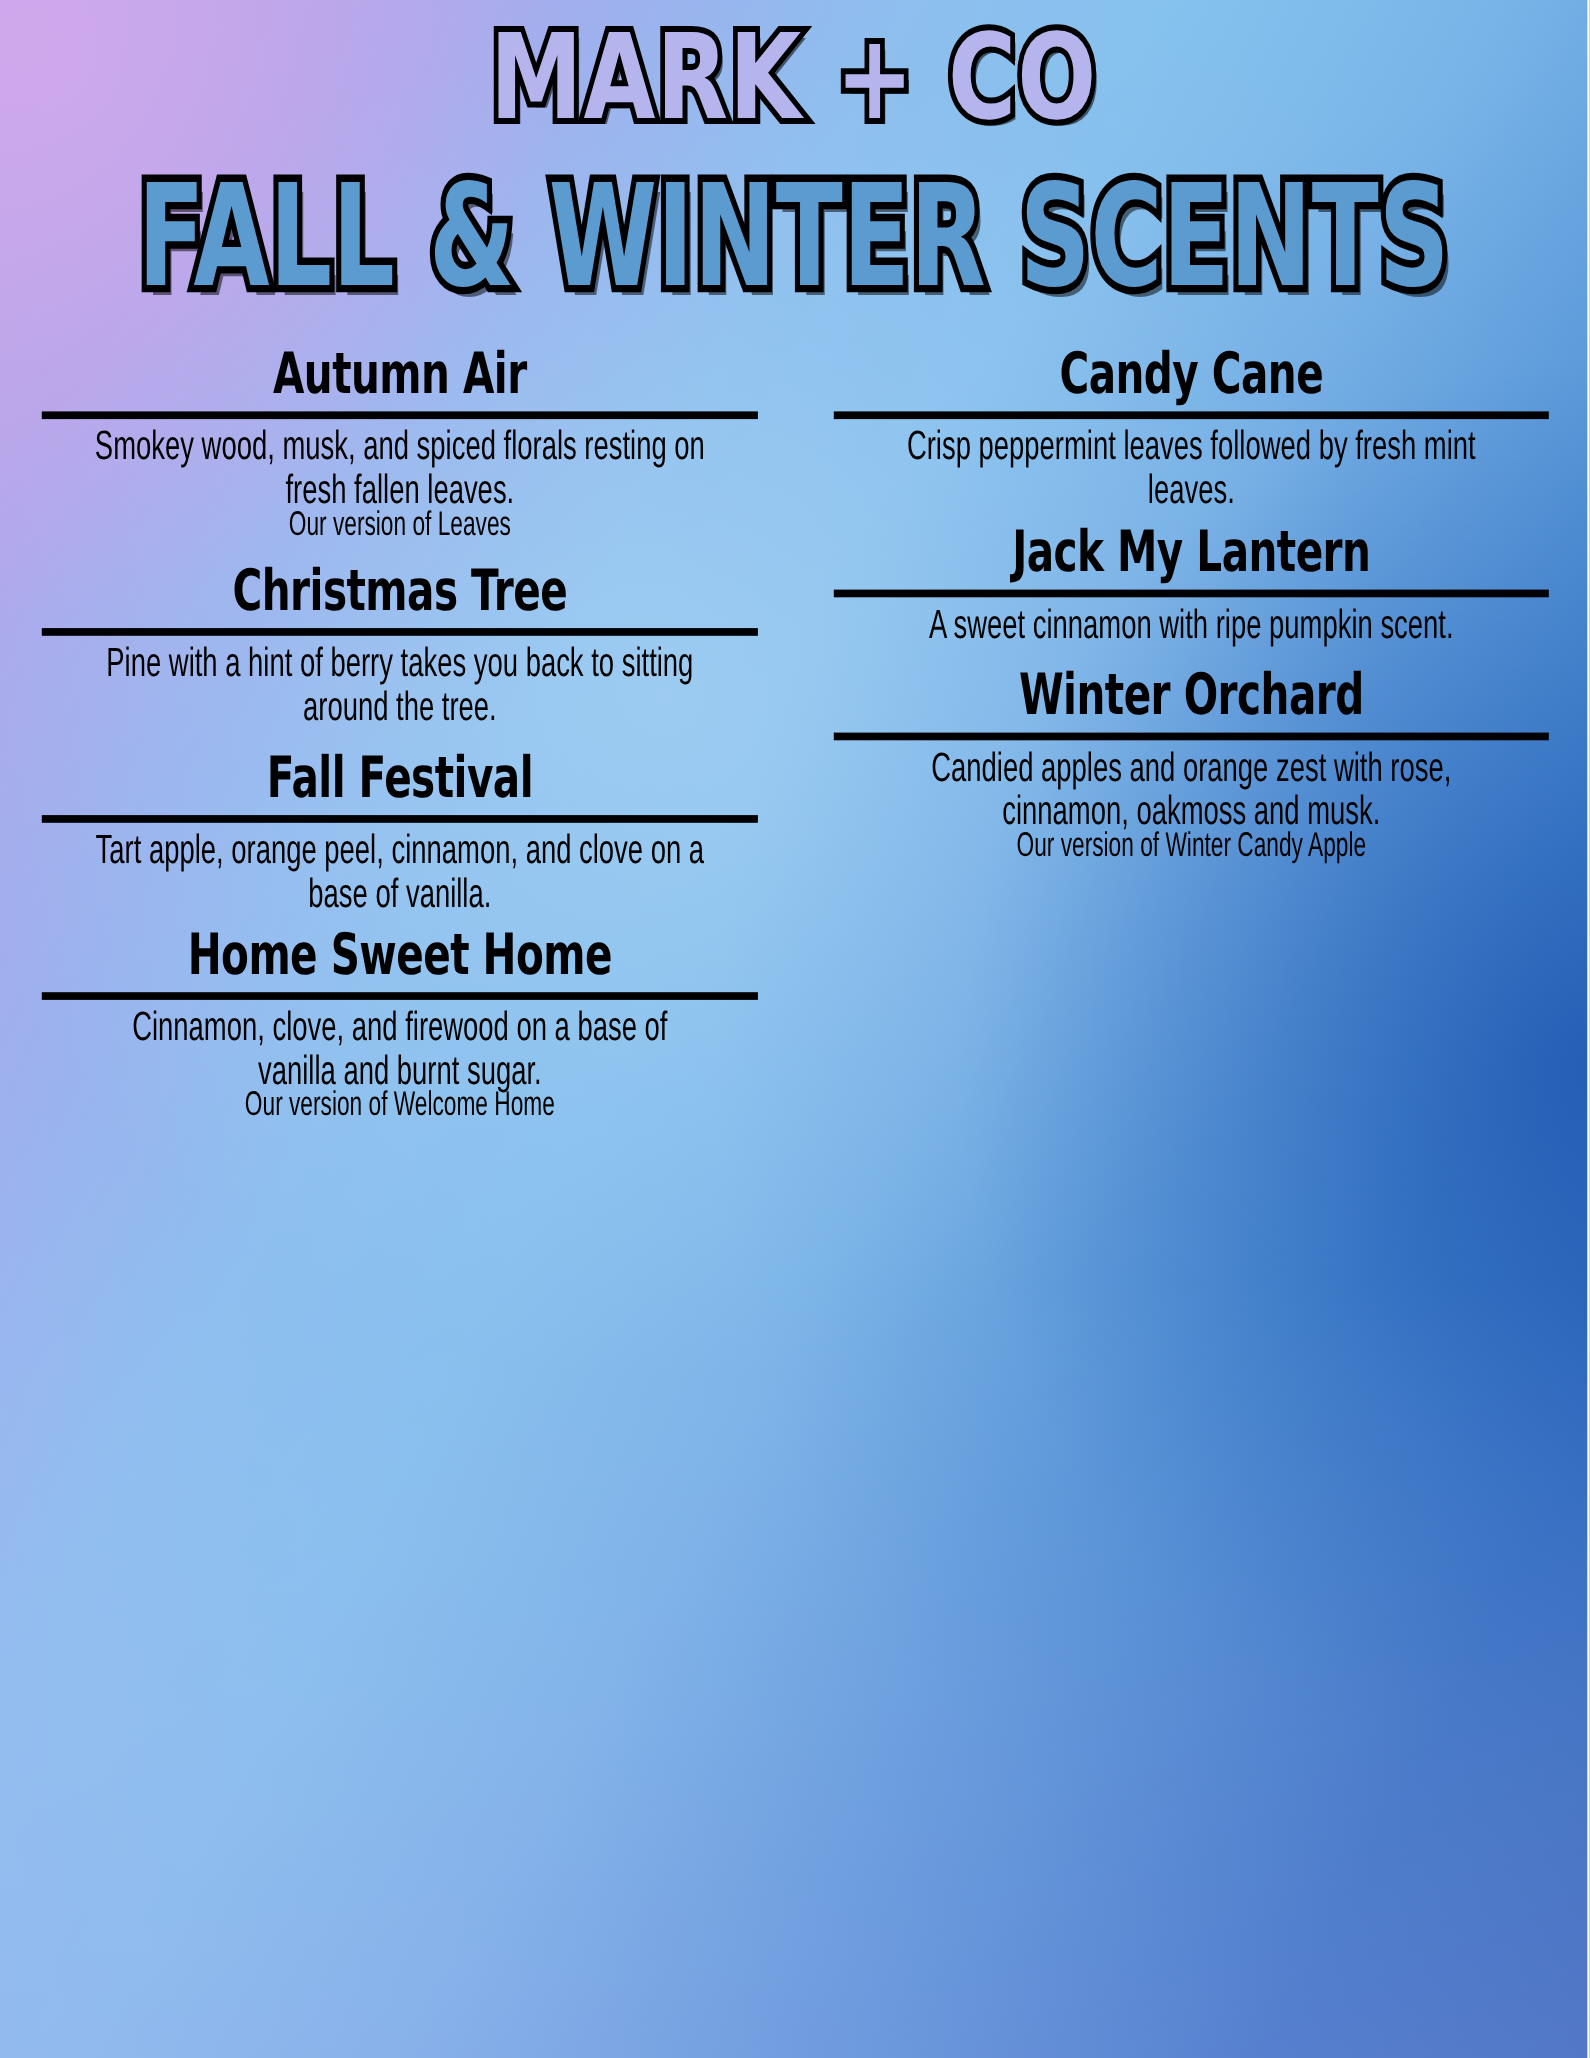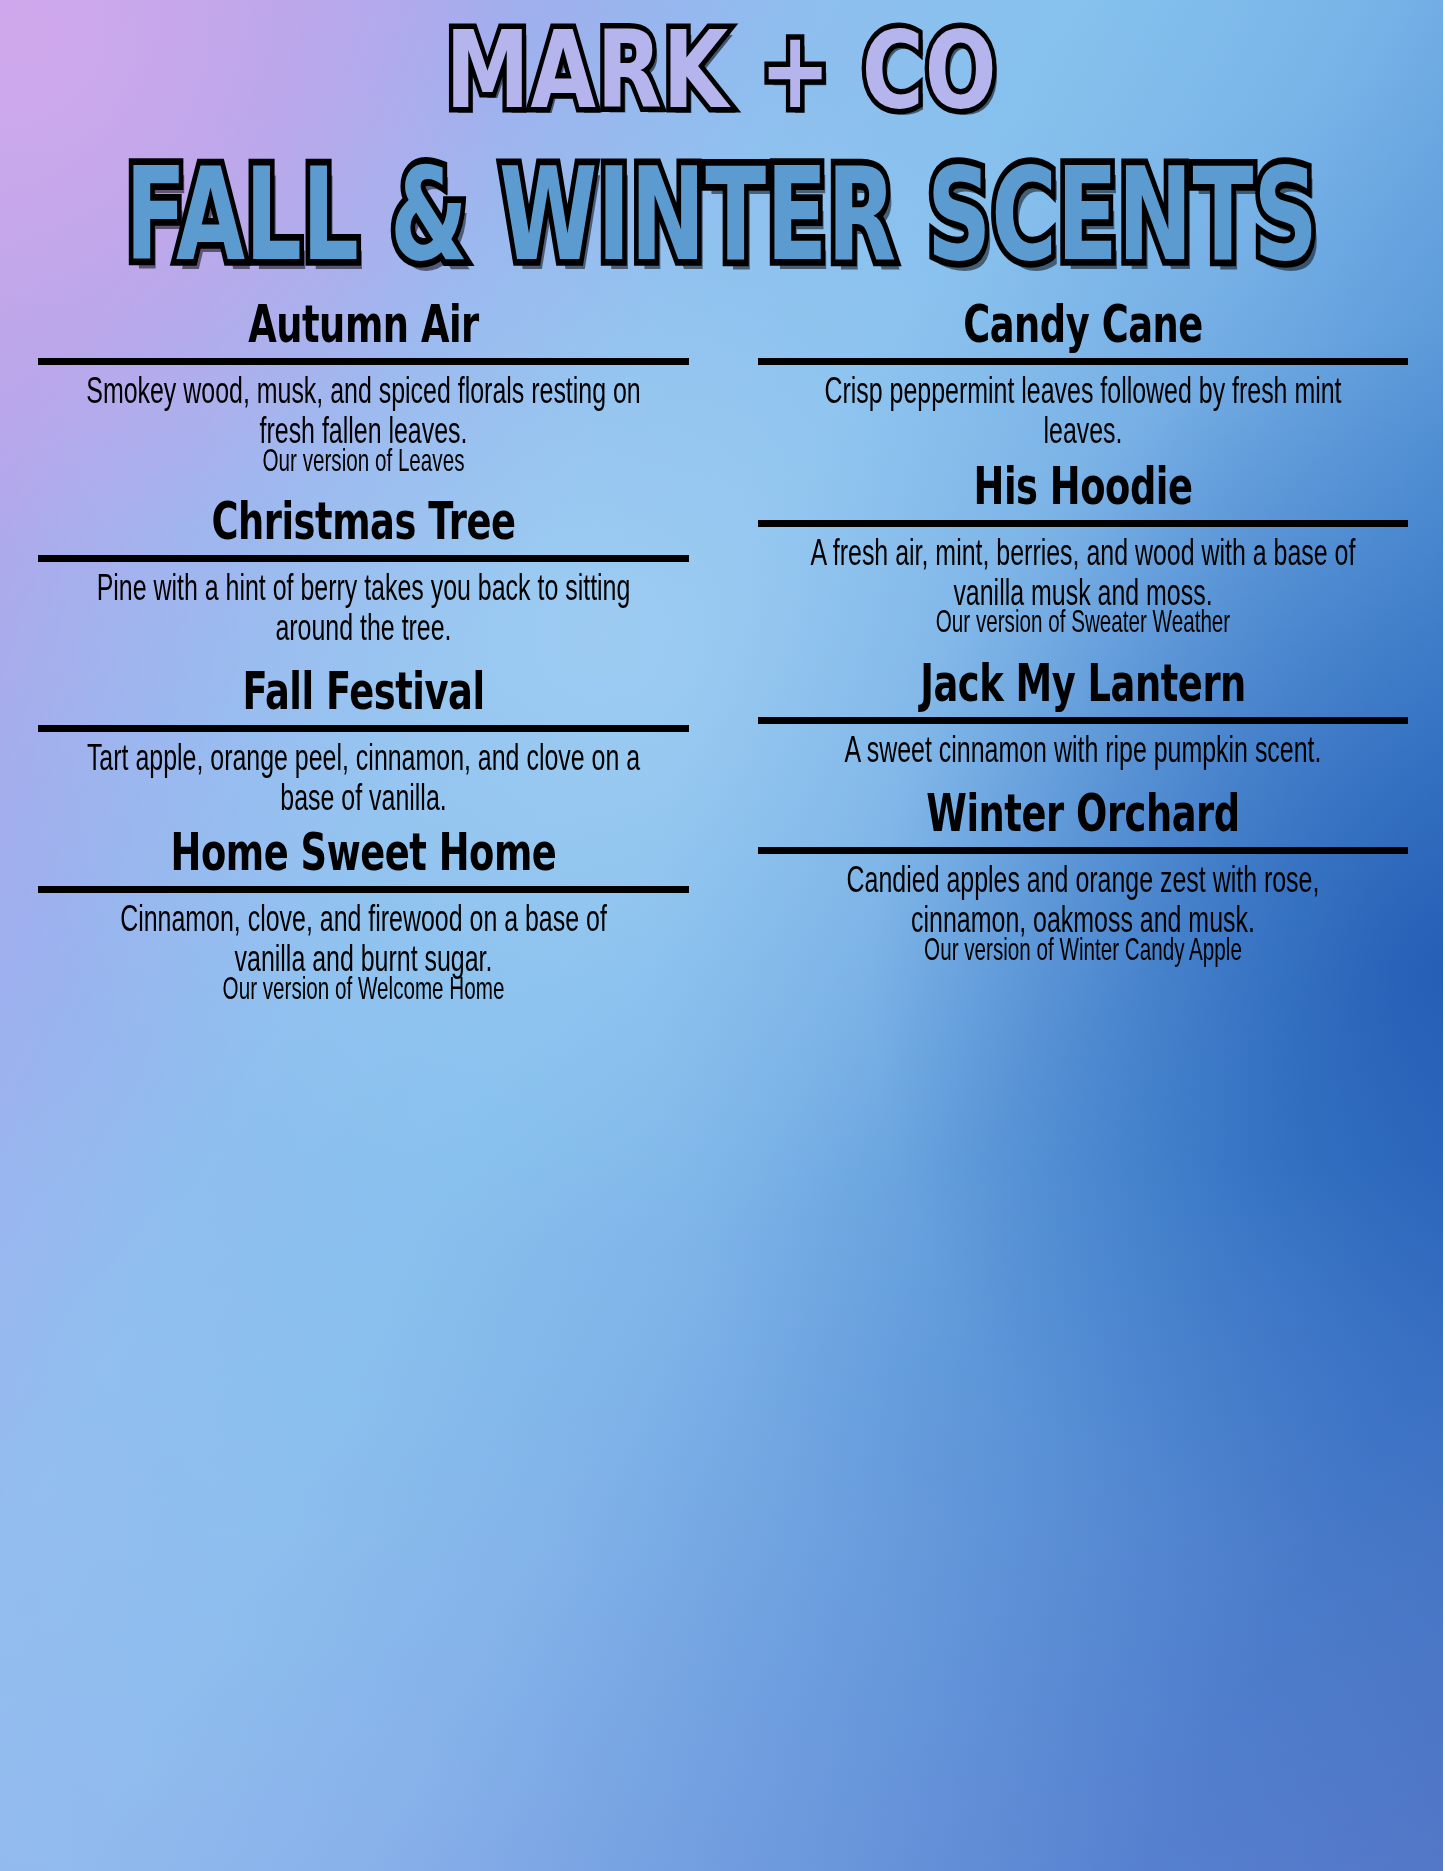--- a/index.html
+++ b/index.html
@@ -107,21 +107,21 @@
     -webkit-text-stroke: 10px #000;
     paint-order: stroke fill;
     text-shadow:
        3px 4px 0 #000,
        6px 7px 0 rgba(0,0,0,0.5);
   }
 
   
   .scent-grid {
     position: absolute;
-    top: 298px;
+    top: 314px;
     left: 0;
     width: 1445px;
     display: grid;
     grid-template-columns: 689px 756px;
     column-gap: 0;
   }
   .scent-col {
     display: block;
   }
   .scent-col.left  { padding: 0 0 0 38px; }
@@ -221,26 +221,20 @@
             <div class="scent-desc">Cinnamon, clove, and firewood on a base of vanilla and burnt sugar.</div>
             <div class="scent-version">Our version of Welcome Home</div>
           </div>
         </div>
       <div class="scent-col right" id="col-right">
           <div class="scent sp-0">
             <div class="scent-name">Candy Cane</div>
             <div class="rule"></div>
             <div class="scent-desc">Crisp peppermint leaves followed by fresh mint leaves.</div>
           </div>
-          <div class="scent sp-2">
-            <div class="scent-name">His Hoodie</div>
-            <div class="rule"></div>
-            <div class="scent-desc">A fresh air, mint, berries, and wood with a base of vanilla musk and moss.</div>
-            <div class="scent-version">Our version of Sweater Weather</div>
-          </div>
           <div class="scent sp-3">
             <div class="scent-name">Jack My Lantern</div>
             <div class="rule"></div>
             <div class="scent-desc">A sweet cinnamon with ripe pumpkin scent.</div>
           </div>
           <div class="scent sp-4">
             <div class="scent-name">Winter Orchard</div>
             <div class="rule"></div>
             <div class="scent-desc">Candied apples and orange zest with rose, cinnamon, oakmoss and musk.</div>
             <div class="scent-version">Our version of Winter Candy Apple</div>

